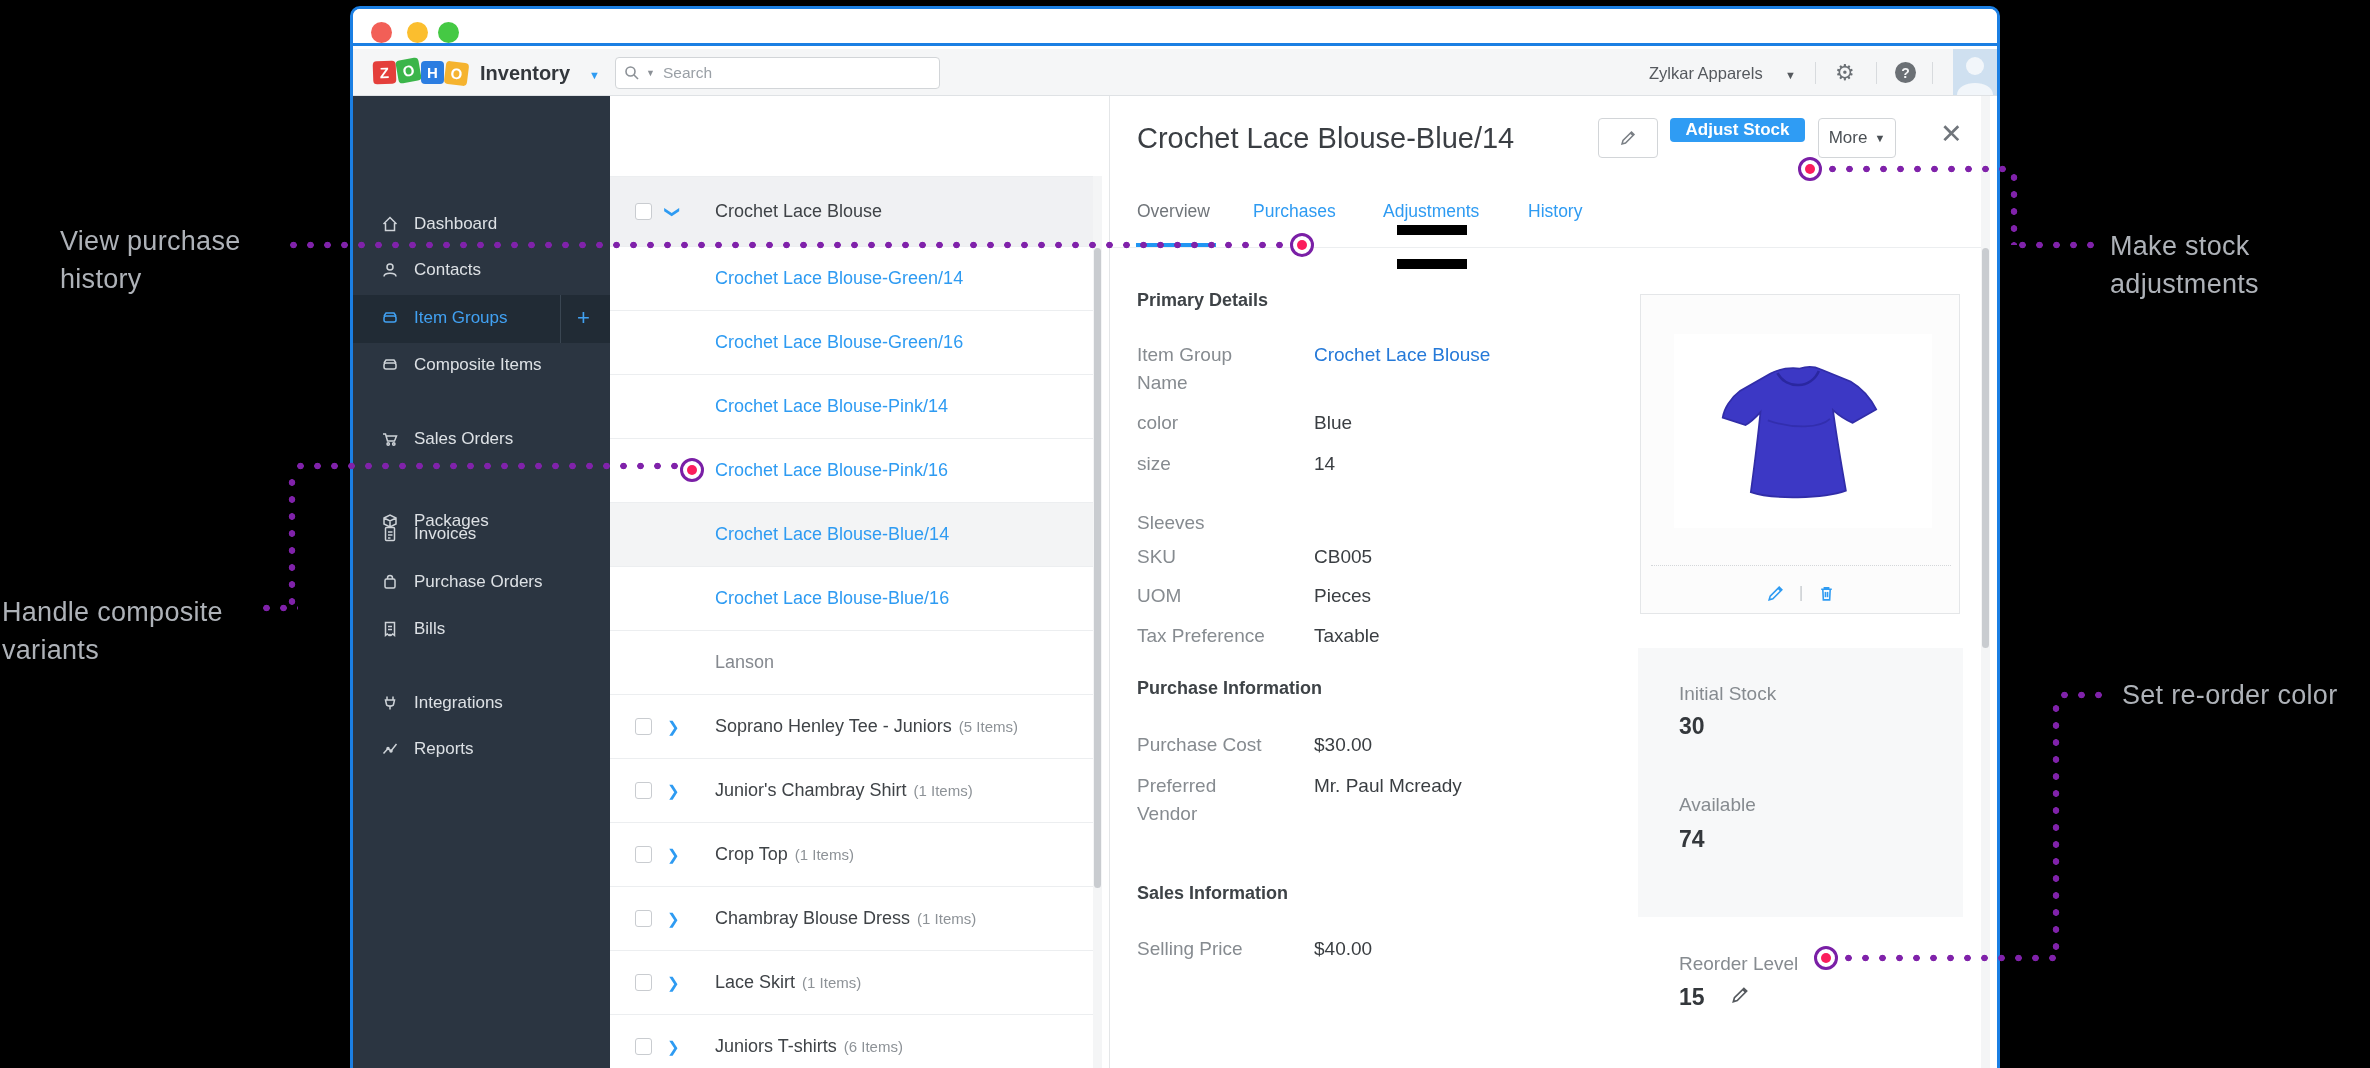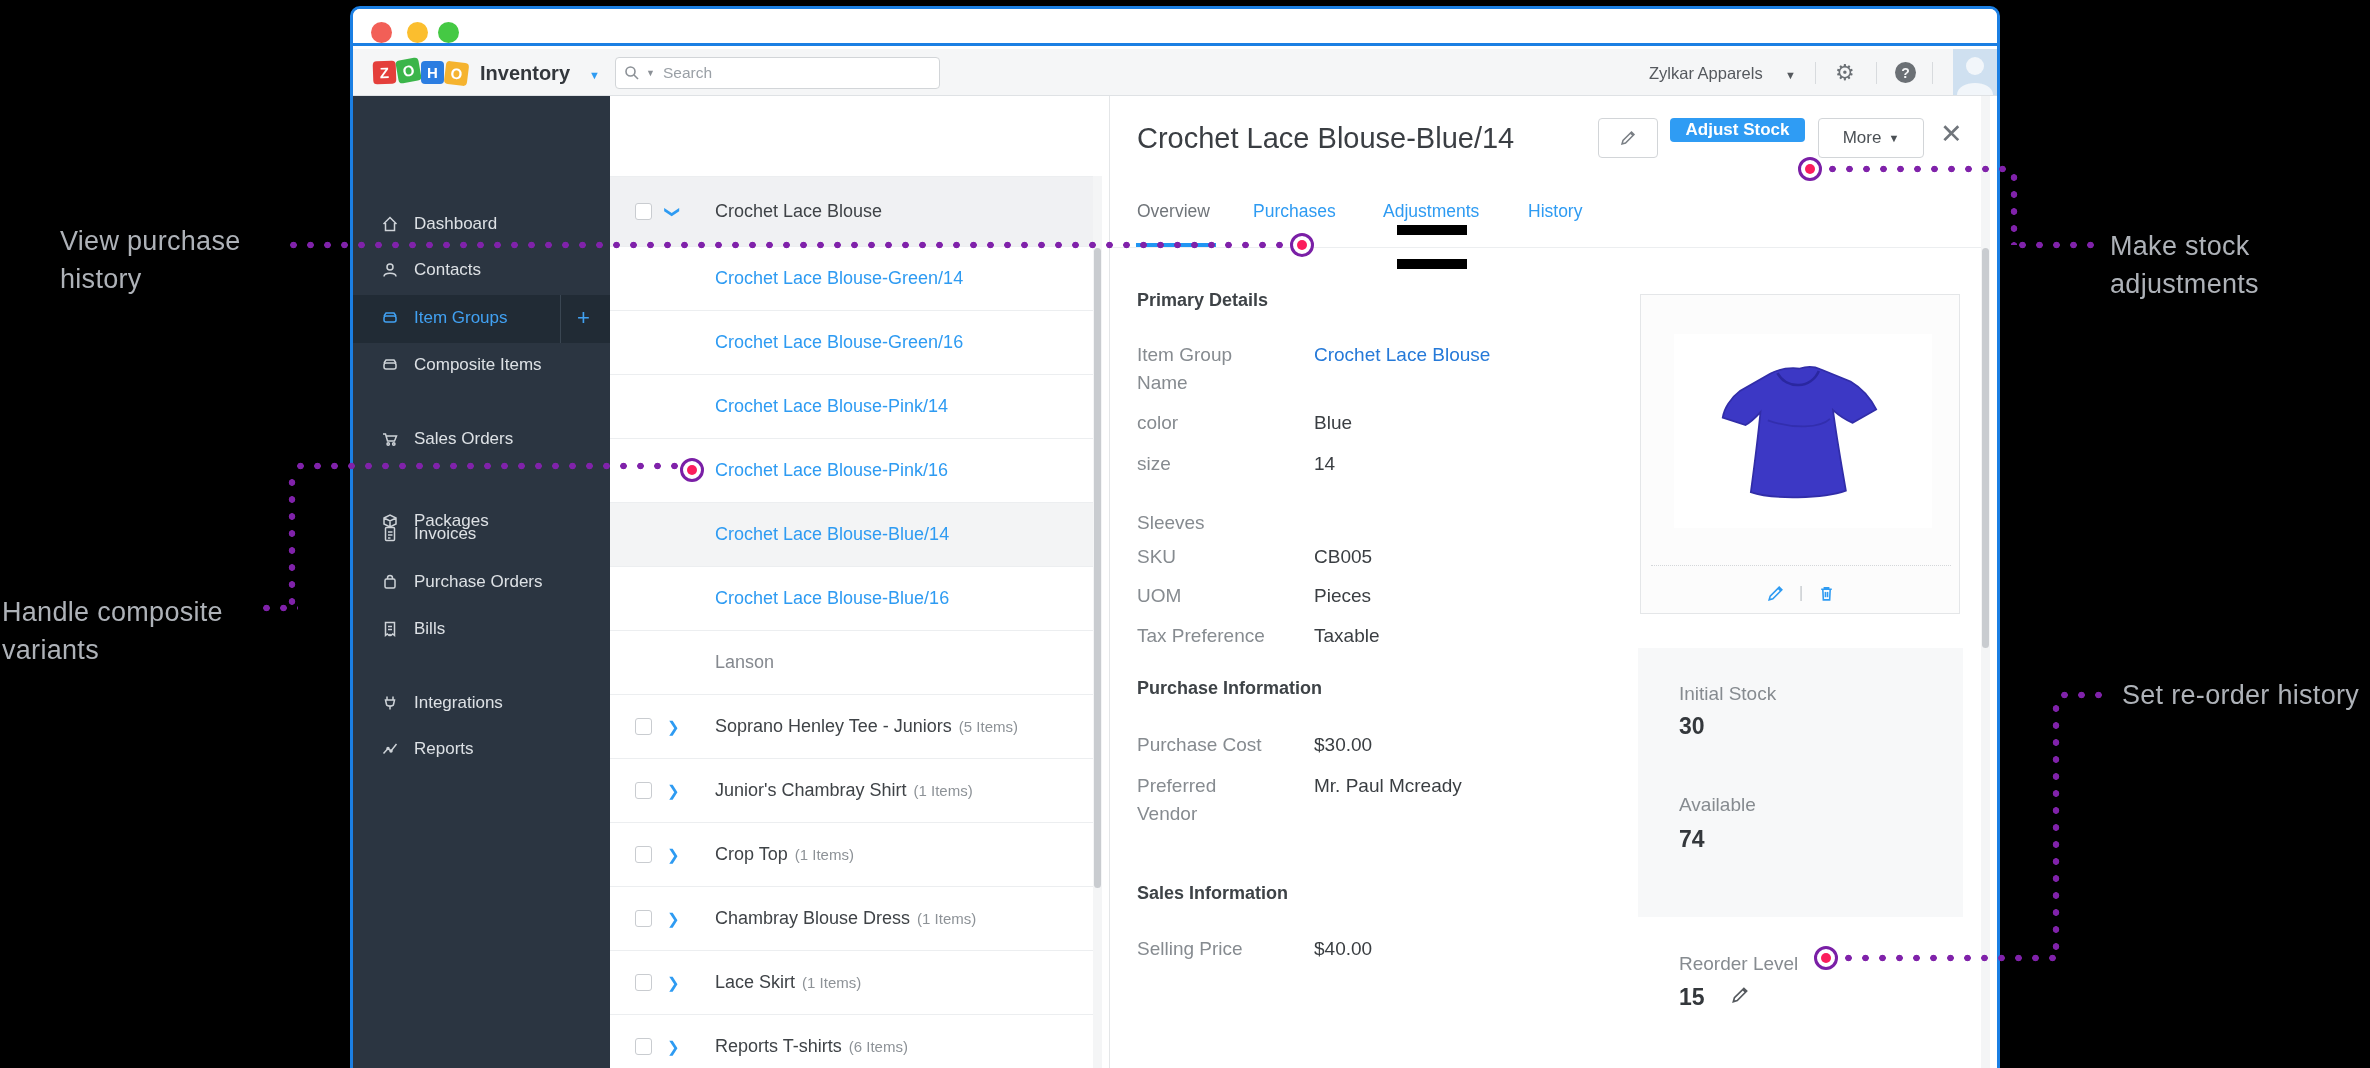--- a/index.html
+++ b/index.html
@@ -279,38 +279,38 @@
       </div>
       <div class="abs lrow" style="top:854px;height:64px;">
         <div class="cbox"></div>
         <span class="chev">❯</span>
         <span class="name indent">Lace Skirt</span>
         <span class="count">(1 Items)</span>
       </div>
       <div class="abs lrow" style="top:918px;height:64px;">
         <div class="cbox"></div>
         <span class="chev">❯</span>
-        <span class="name indent">Reports T-shirts</span>
+        <span class="name indent">Juniors T-shirts</span>
         <span class="count">(6 Items)</span>
       </div>
 
       <div class="abs scroll-track" style="left:483px;top:80px;width:9px;height:903px;">
         <div class="scroll-thumb" style="position:absolute;left:1px;top:72px;width:7px;height:640px;"></div>
       </div>
     </div>
 
     <div class="abs" id="detail">
       <span class="abs" style="left:27px;top:26px;font-size:29px;color:#3a3e43;">Crochet Lace Blouse-Blue/14</span>
       <div class="abs btn btn-plain" style="left:488px;top:22px;width:60px;height:40px;">
         <svg width="18" height="18" viewBox="0 0 18 18" fill="none" stroke="#7a7f85" stroke-width="1.5">
             <path d="M3 15 L4 11.5 L12.5 3 L15 5.5 L6.5 14 Z M11.5 4 L14 6.5"></path>
           </svg>
       </div>
       <div class="abs btn btn-blue" style="left:560px;top:22px;width:135px;height:24px;">Adjust Stock</div>
-      <div class="abs btn btn-plain" style="left:708px;top:22px;width:106px;height:40px;font-size:17px;gap:7px;">
+      <div class="abs btn btn-plain" style="left:708px;top:22px;width:78px;height:40px;font-size:17px;gap:7px;">
         <span>More</span>
         <span class="caret" style="color:#4b5055;">▼</span>
       </div>
       <span class="abs" style="left:830px;top:22px;font-size:27px;color:#70757b;">✕</span>
 
       <span class="abs tab tab-active" style="left:27px;top:105px;">Overview</span>
       <span class="abs tab tab-inactive" style="left:143px;top:105px;">Purchases</span>
       <span class="abs tab tab-inactive" style="left:273px;top:105px;">Adjustments</span>
       <span class="abs tab tab-inactive" style="left:418px;top:105px;">History</span>
       <div class="abs" style="left:26px;top:147px;width:80px;height:4px;background:#2196f3;"></div>
@@ -390,21 +390,21 @@
   </div>
   <div class="abs ann" style="left:2px;top:593px;z-index:60;">
     <div>Handle composite</div>
     <div>variants</div>
   </div>
   <div class="abs ann" style="left:2110px;top:227px;z-index:60;">
     <div>Make stock</div>
     <div>adjustments</div>
   </div>
   <div class="abs ann" style="left:2122px;top:676px;z-index:60;">
-    <div>Set re-order history</div>
+    <div>Set re-order color</div>
   </div>
 
   <div class="abs dots-h" style="left:285px;top:241px;width:1001px;"></div>
   <div class="abs marker" style="left:1290px;top:233px;"></div>
 
   <div class="abs dots-h" style="left:258px;top:604px;width:40px;"></div>
   <div class="abs dots-v" style="left:288px;top:474px;height:138px;"></div>
   <div class="abs dots-h" style="left:292px;top:462px;width:386px;"></div>
   <div class="abs marker" style="left:680px;top:458px;"></div>
 

